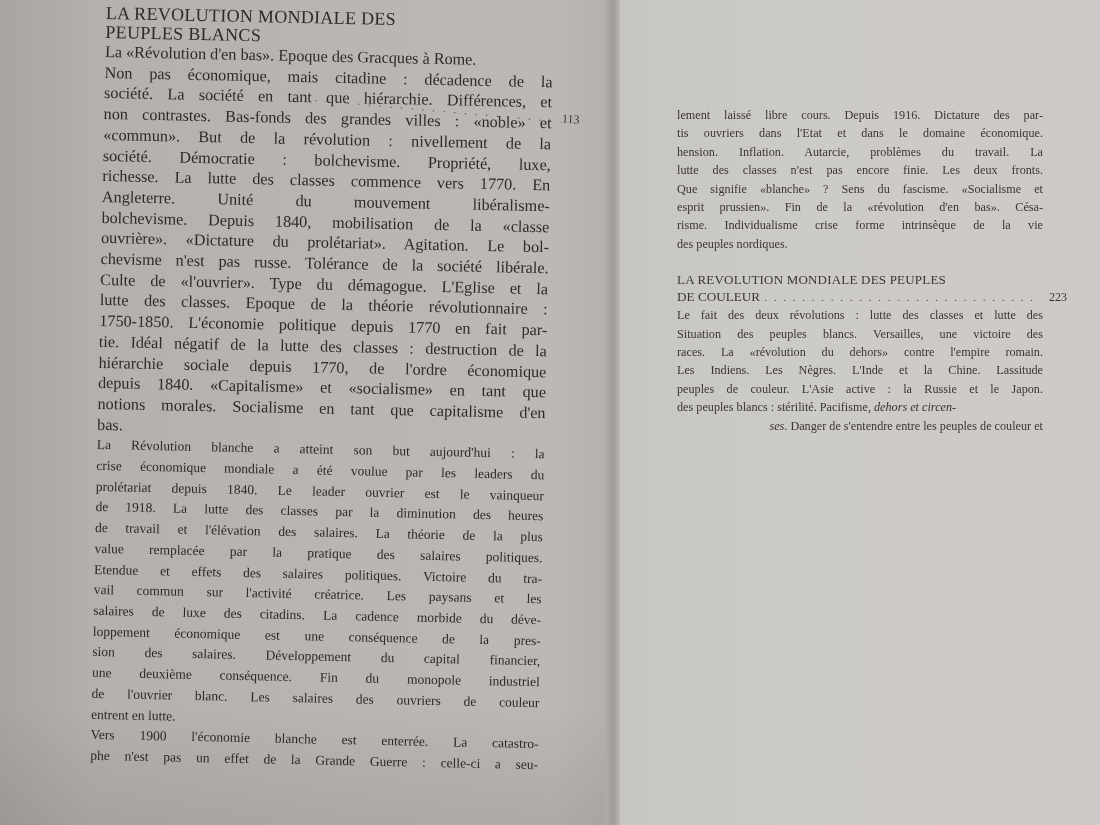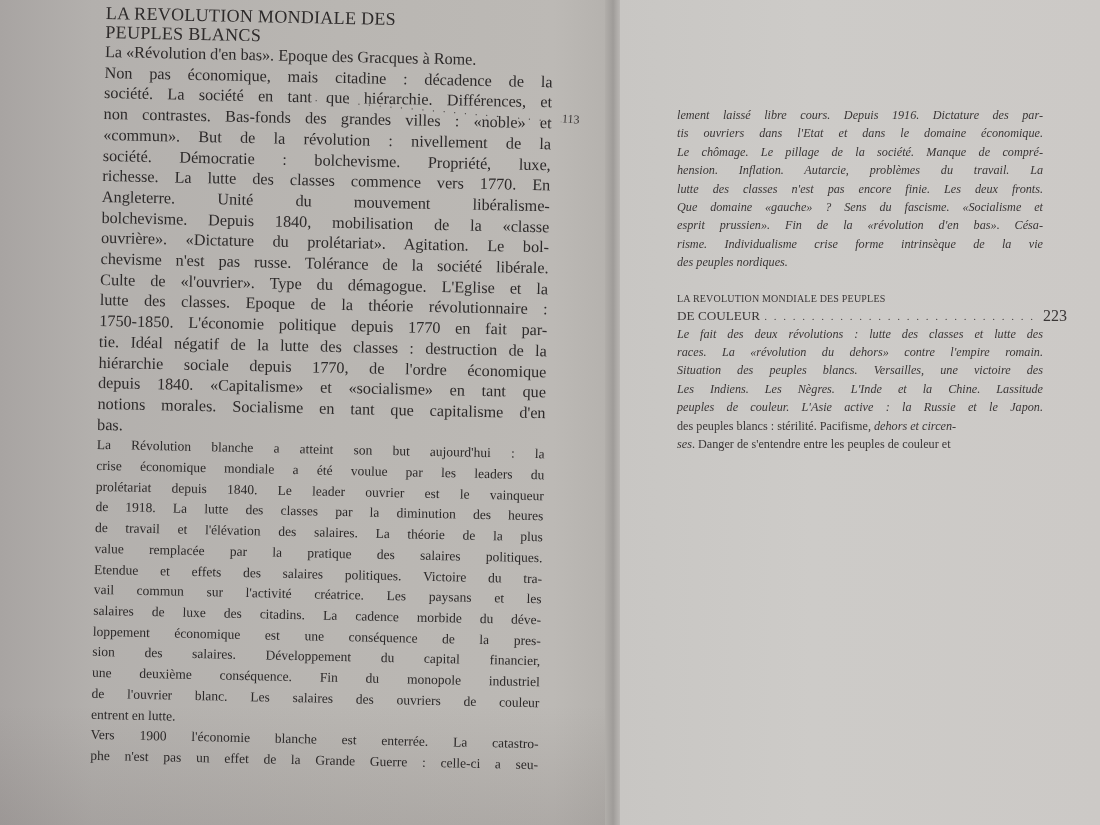--- a/index.html
+++ b/index.html
@@ -32,32 +32,32 @@
     .left-text {
       position: absolute; left: 106px; top: 4px; width: 448px;
       transform-origin: 0 0;
       transform: rotate(1.2deg);
       font-size: 16.2px; line-height: 20.7px;
       color: #2d2a2a;
     }
     .left-text .title { font-size: 18px; line-height: 19px; letter-spacing: 0.3px; }
     .toc-entry-row { display: flex; align-items: baseline; white-space: nowrap; }
     .dots { flex: 1; overflow: hidden; letter-spacing: 2px; color: #4a4646; font-size: 11px; margin: 0 4px; }
-    .page-num { font-size: 16px; }
+    .page-num { font-size: 12px; }
     .line { display: block; white-space: nowrap; text-align: justify; text-align-last: justify; }
     .line.last { text-align-last: left; }
     .sm { font-size: 13.5px; }
 
     
     .right-text {
       position: absolute; left: 677px; top: 106px; width: 366px;
       font-size: 12.2px; line-height: 18.4px; color: #3a3636;
     }
-    .right-text .line { display: block; font-style: italic; }
-    .right-title { font-size: 10px; letter-spacing: 0.2px; margin-top: 18px; line-height: 17px; }
+    .right-text .line { display: block; }
+    .right-title { font-size: 13px; letter-spacing: 0.2px; margin-top: 18px; line-height: 17px; }
     .right-page-num { position: absolute; right: -24px; }
     em { font-style: italic; }
   </style>
 </head>
 <body>
 
 <div class="spread">
   <div class="page-left"></div>
   <div class="gutter"></div>
   <div class="page-right"></div>
@@ -103,36 +103,35 @@
     <span class="line sm">Vers 1900 l'économie blanche est enterrée. La catastro-</span>
     <span class="line sm">phe n'est pas un effet de la Grande Guerre : celle-ci a seu-</span>
   </div>
 
   <div style="position:absolute; left:305px; top:90px; width:258px; transform:rotate(5deg); transform-origin:0 0; font-size:11px; letter-spacing:2.6px; color:#4a4646; white-space:nowrap; overflow:hidden;">. . . . . . . . . . . . . . . . . . . . . . . . . . . . . . . .</div>
   <div style="position:absolute; left:562px; top:112px; font-size:12px; color:#3a3636; transform:rotate(4deg);">113</div>
 
   <div class="right-text">
     <span class="line">lement laissé libre cours. Depuis 1916. Dictature des par-</span>
     <span class="line">tis ouvriers dans l'Etat et dans le domaine économique.</span>
-    <span class="line">Le chômage. Le pillage de la société. Manque de compré-</span>
     <span class="line">hension. Inflation. Autarcie, problèmes du travail. La</span>
     <span class="line">lutte des classes n'est pas encore finie. Les deux fronts.</span>
-    <span class="line">Que domaine «gauche» ? Sens du fascisme. «Socialisme et</span>
+    <span class="line">Que signifie «blanche» ? Sens du fascisme. «Socialisme et</span>
     <span class="line">esprit prussien». Fin de la «révolution d'en bas». Césa-</span>
     <span class="line">risme. Individualisme crise forme intrinsèque de la vie</span>
     <span class="line last">des peuples nordiques.</span>
 
     <div class="right-title">LA REVOLUTION MONDIALE DES PEUPLES</div>
     <div style="position:relative; display:flex; align-items:flex-start; white-space:nowrap; line-height:18px;">
       <span style="font-size:13.2px;">DE COULEUR</span>
       <span class="dots">. . . . . . . . . . . . . . . . . . . . . . . . . . . . . . . . . . . . . . . . . . . .</span>
       <span class="right-page-num page-num">223</span>
     </div>
 
     <span class="line">Le fait des deux révolutions : lutte des classes et lutte des</span>
+    <span class="line">Situation des peuples blancs. Versailles, une victoire des</span>
     <span class="line">races. La «révolution du dehors» contre l'empire romain.</span>
-    <span class="line">Situation des peuples blancs. Versailles, une victoire des</span>
     <span class="line">Les Indiens. Les Nègres. L'Inde et la Chine. Lassitude</span>
     <span class="line">peuples de couleur. L'Asie active : la Russie et le Japon.</span>
     <span style="display:block; white-space:nowrap;"><span>des peuples blancs : stérilité. Pacifisme,</span> <em>dehors et circen-</em></span>
-    <span style="display:block; white-space:nowrap;"><em>ses</em><span>. Danger de s'entendre entre les peuples de couleur et</span></span>
+    <span style="display:block; white-space:nowrap;text-align:right;"><em>ses</em><span>. Danger de s'entendre entre les peuples de couleur et</span></span>
   </div>
 </div>
 
 </body></html>

